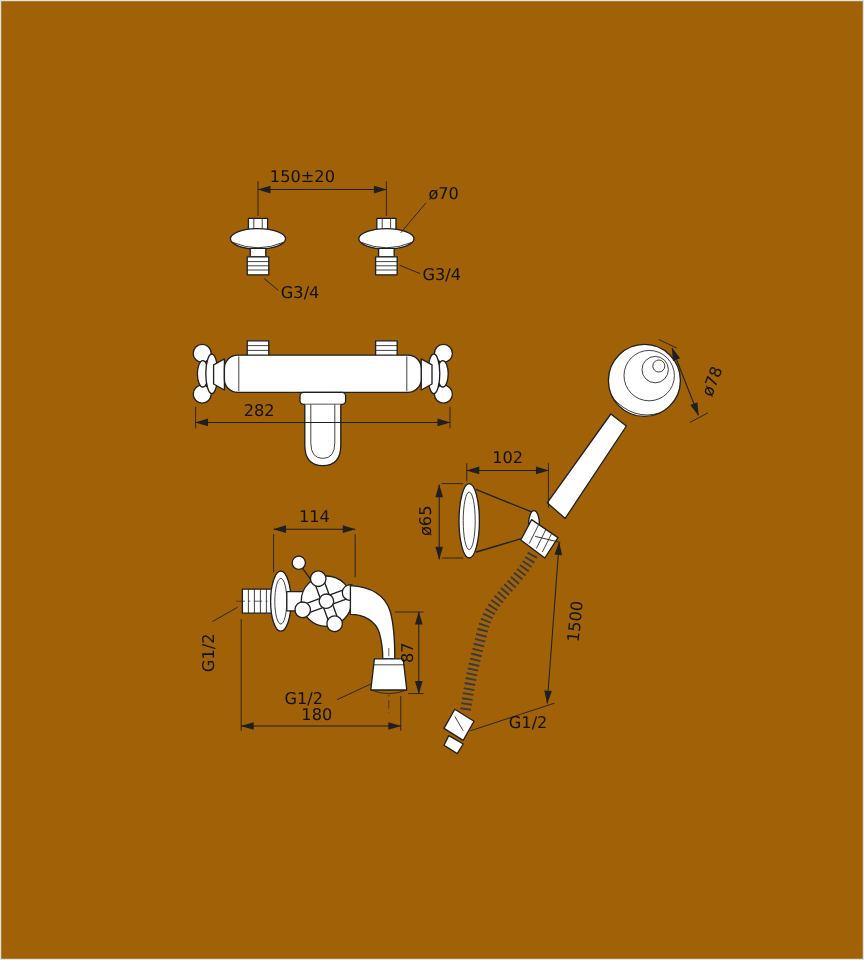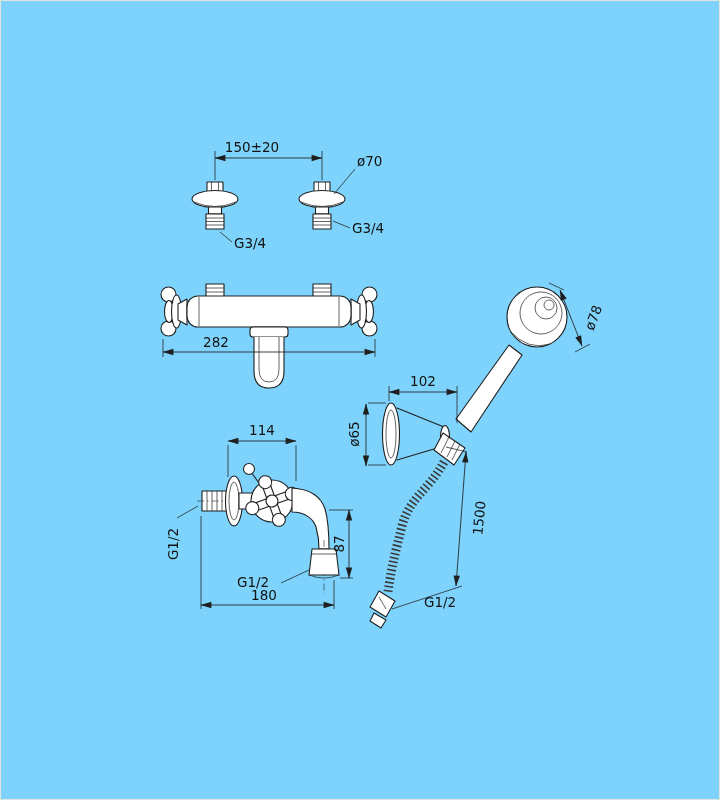--- a/index.html
+++ b/index.html
@@ -1,16 +1,16 @@
 <!DOCTYPE html>
 <html><head>
 <meta charset="utf-8">
 <style>
   html,body{margin:0;padding:0;background:#fff;}
-  .frame{width:720px;height:800px;background:#7dd3fc;position:relative;}
+  .frame{width:720px;height:800px;background:#a16207;position:relative;}
   svg{display:block;}
   .out   {fill:none;stroke:#1f1f1f;stroke-width:1.1;stroke-linejoin:round;stroke-linecap:round;}
   .wf    {fill:#ffffff;stroke:#1f1f1f;stroke-width:1.1;stroke-linejoin:round;}
   .thin  {fill:none;stroke:#1f1f1f;stroke-width:0.7;}
   .hatch {stroke:#1f1f1f;stroke-width:0.7;}
   .dim   {stroke:#1f1f1f;stroke-width:0.85;fill:none;}
   .ext   {stroke:#1f1f1f;stroke-width:0.75;fill:none;}
   .cl    {stroke:#2a2a2a;stroke-width:0.6;stroke-dasharray:7 3 1.5 3;}
   .hose  {fill:none;stroke:#3a3a3a;stroke-width:9;stroke-dasharray:1.6 2.6;}
   text.dt{font:13.5px "DejaVu Sans", sans-serif;fill:#111;}

